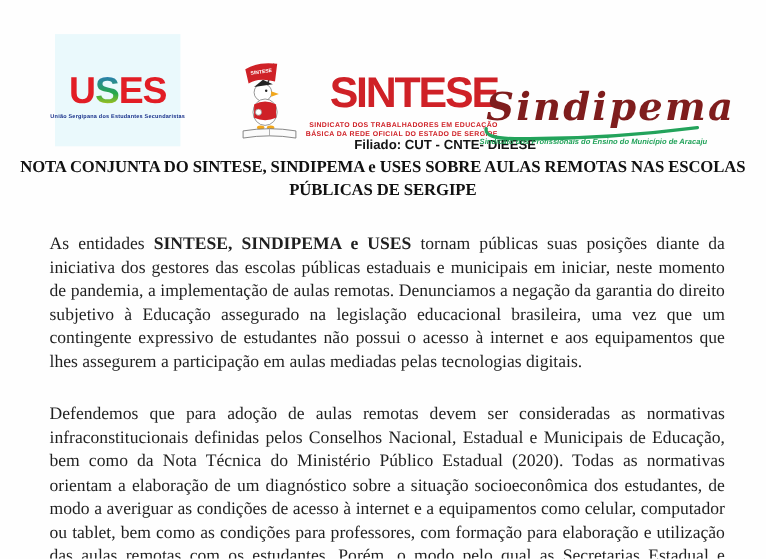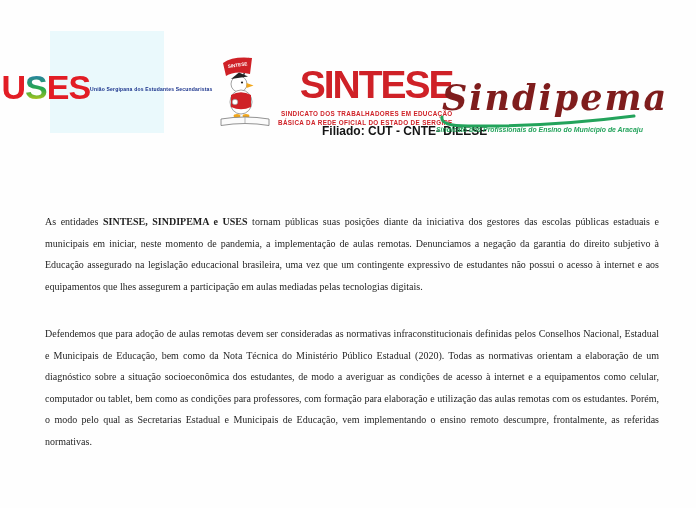--- a/index.html
+++ b/index.html
@@ -12,21 +12,21 @@
     font-family: "Liberation Serif", serif;
     color: #1d1d1d;
   }
 
   
   .uses-logo {
     position: absolute;
     left: 50px; top: 31px;
     width: 114px; height: 102px;
     background: #eaf9fc;
-    display: flex; flex-direction: row;
+    display: flex; flex-direction: column;
     align-items: center; justify-content: center;
   }
   .uses-word {
     font-family: "Liberation Sans", sans-serif;
     font-weight: bold;
     font-size: 34px;
     line-height: 1;
     letter-spacing: -1px;
     color: #e21d25;
     transform: translateY(5px);
@@ -133,21 +133,21 @@
   .title .tline { display: block; }
 
   
   .doc-body {
     position: absolute;
     left: 45px; top: 211px;
     width: 614px;
   }
   .para {
     margin: 0;
-    font-size: 10px;
+    font-size: 16px;
     line-height: 21.5px;
     text-align: justify;
     color: #1f1f1f;
   }
   .para strong { font-weight: bold; }
   .para2 { margin-top: 26px; }
 </style>
 </head>
 <body>
 
@@ -187,19 +187,23 @@
 
     <div class="sindipema-logo">
       <div class="sindipema-word">Sindipema</div>
       <svg class="sindipema-swash" width="200" height="16" viewBox="0 0 200 16" aria-hidden="true">
         <path d="M4 4 Q2 13 30 13 Q110 14 196 3" fill="none" stroke="#23a35b" stroke-width="3" stroke-linecap="round"></path>
       </svg>
       <div class="sindipema-sub">Sindicato dos Profissionais do Ensino do Município de Aracaju</div>
     </div>
   </div>
 
+  <h1 class="title">
+    <span class="tline">NOTA CONJUNTA DO SINTESE, SINDIPEMA e USES SOBRE AULAS REMOTAS NAS ESCOLAS</span>
+    <span class="tline">PÚBLICAS DE SERGIPE</span>
+  </h1>
 
   <div class="doc-body">
     <p class="para"><span>As entidades </span><strong>SINTESE, SINDIPEMA e USES</strong><span> tornam públicas suas posições diante da iniciativa dos gestores das escolas públicas estaduais e municipais em iniciar, neste momento de pandemia, a implementação de aulas remotas. Denunciamos a negação da garantia do direito subjetivo à Educação assegurado na legislação educacional brasileira, uma vez que um contingente expressivo de estudantes não possui o acesso à internet e aos equipamentos que lhes assegurem a participação em aulas mediadas pelas tecnologias digitais.</span></p>
     <p class="para para2">Defendemos que para adoção de aulas remotas devem ser consideradas as normativas infraconstitucionais definidas pelos Conselhos Nacional, Estadual e Municipais de Educação, bem como da Nota Técnica do Ministério Público Estadual (2020). Todas as normativas orientam a elaboração de um diagnóstico sobre a situação socioeconômica dos estudantes, de modo a averiguar as condições de acesso à internet e a equipamentos como celular, computador ou tablet, bem como as condições para professores, com formação para elaboração e utilização das aulas remotas com os estudantes. Porém, o modo pelo qual as Secretarias Estadual e Municipais de Educação, vem implementando o ensino remoto descumpre, frontalmente, as referidas normativas.</p>
   </div>
 
 </div>
 
 </body></html>

